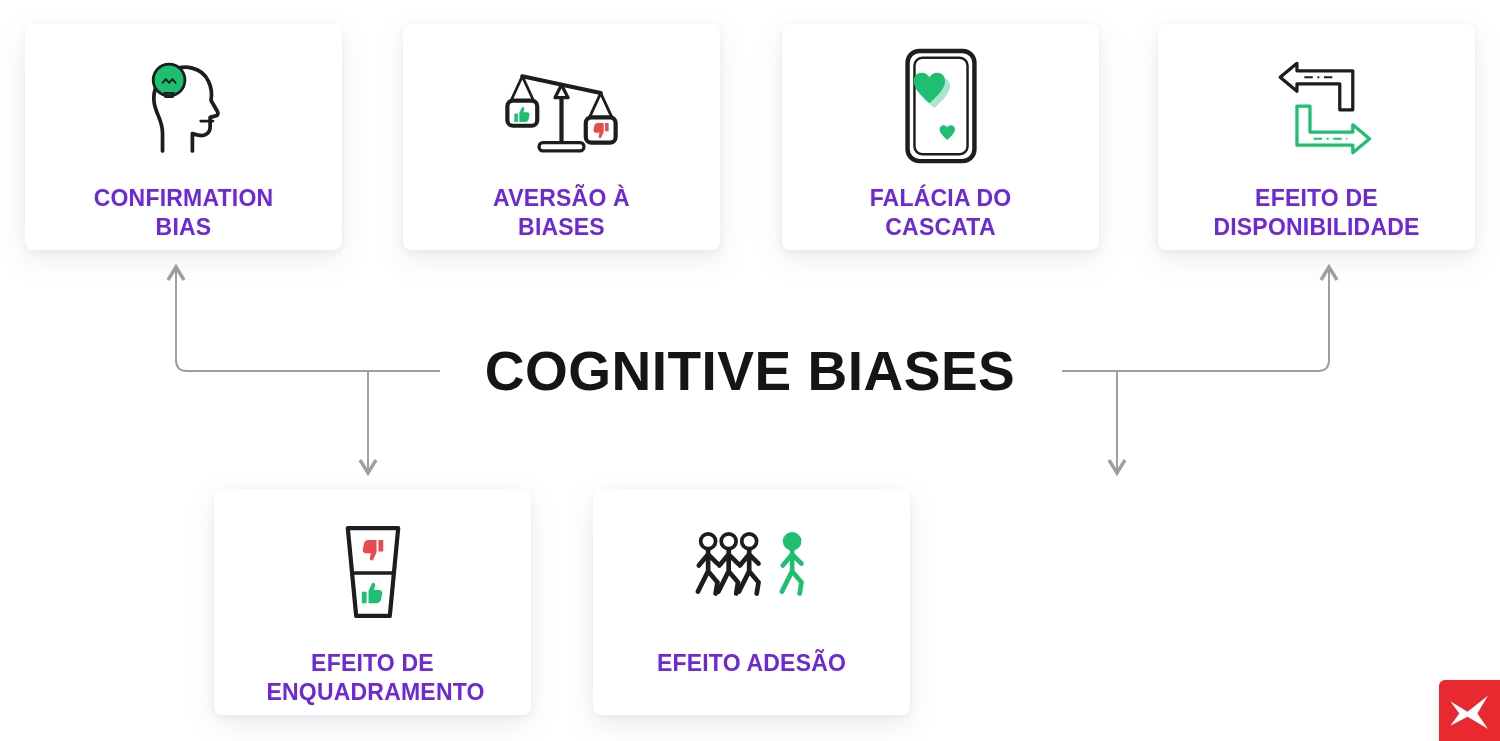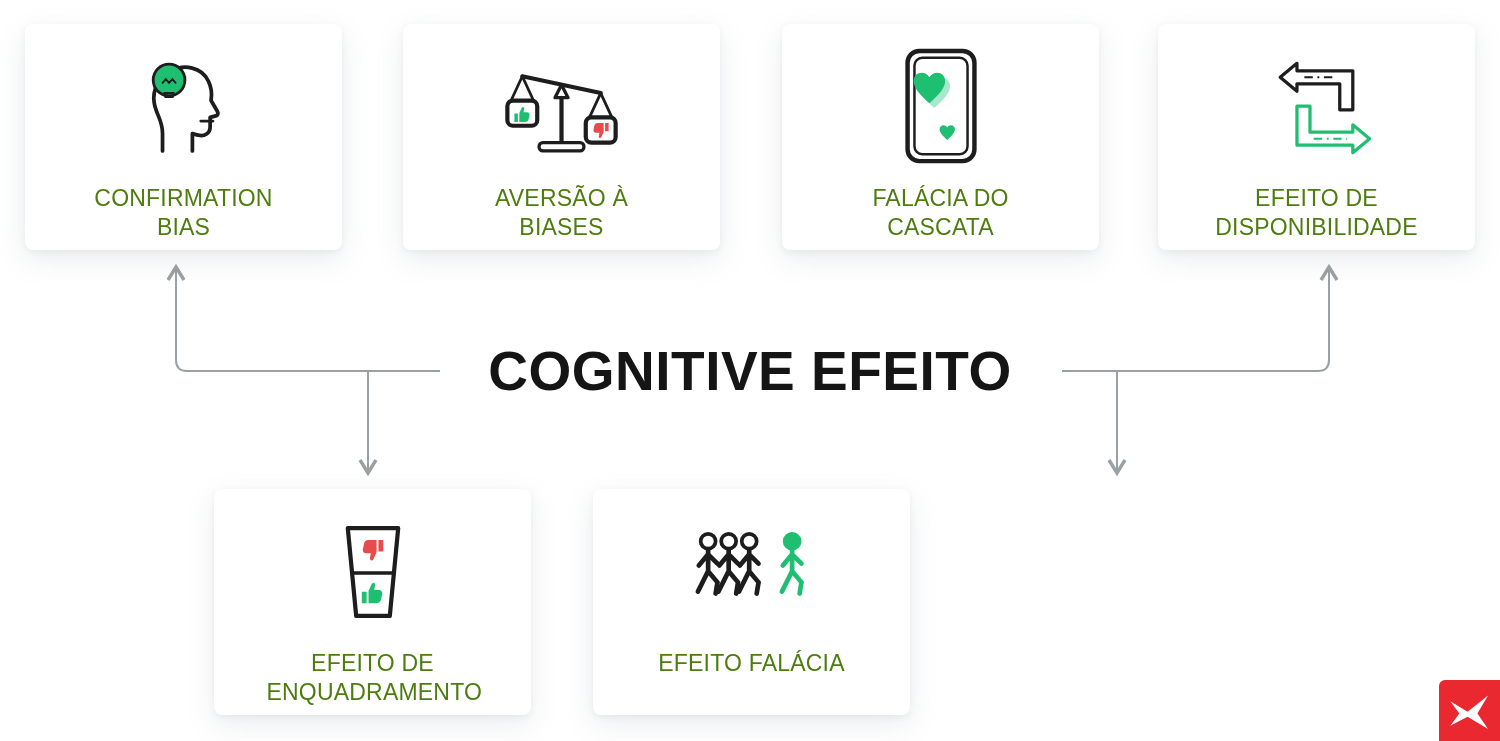--- a/index.html
+++ b/index.html
@@ -12,21 +12,21 @@
     box-shadow:0 10px 28px rgba(130,140,155,.16), 0 2px 6px rgba(130,140,155,.10);
     display:flex;flex-direction:column;align-items:center;padding-top:14px;box-sizing:border-box;
   }
   .card.toprow{top:24px;}
   .card.bottomrow{top:489px;}
   .icon-box{
     height:140px;display:flex;align-items:center;justify-content:center;flex:0 0 auto;
   }
   .card-label{
     margin-top:6px;max-width:212px;text-align:center;
-    font-size:23px;line-height:1.28;font-weight:400;color:#4d7c0f;letter-spacing:.2px;
+    font-size:23px;line-height:1.28;font-weight:700;color:#6d28d9;letter-spacing:.2px;
   }
   .main-title{
     position:absolute;left:750px;top:371px;transform:translate(-50%,-50%);
     font-size:55px;font-weight:900;color:#151515;letter-spacing:.5px;white-space:nowrap;
   }
   .connectors{position:absolute;left:0;top:0;width:1500px;height:741px;pointer-events:none;}
   .brand-logo{
     position:absolute;right:0;bottom:0;width:61px;height:61px;background:#ea2830;
     border-radius:6px 0 0 0;display:flex;align-items:center;justify-content:center;
   }
@@ -43,21 +43,21 @@
       </marker>
     </defs>
     <g fill="none" stroke="#9aa0a3" stroke-width="2">
       <path d="M 440 371 L 187 371 Q 176 371 176 360 L 176 268" marker-end="url(#ah)"></path>
       <path d="M 368 371 L 368 472" marker-end="url(#ah)"></path>
       <path d="M 1062 371 L 1318 371 Q 1329 371 1329 360 L 1329 268" marker-end="url(#ah)"></path>
       <path d="M 1117 371 L 1117 472" marker-end="url(#ah)"></path>
     </g>
   </svg>
 
-  <div class="main-title">COGNITIVE EFEITO</div>
+  <div class="main-title">COGNITIVE BIASES</div>
 
   <div class="card toprow" style="left:25px">
     <div class="icon-box">
       <svg width="112" height="112" viewBox="0 0 120 120">
         <g fill="none" stroke="#1d1d1d" stroke-width="4" stroke-linecap="round" stroke-linejoin="round">
           <path d="M 47 20 C 33 27 26 40 28 54 C 30 67 37 73 37 87 L 37 106"></path>
           <path d="M 47 20 C 60 13 79 16 86 31 C 90 39 90 46 89 52 L 96 64 C 97 66 96 68 94 68.5 L 88 70 L 88 80 C 88 87 82 91 75 89 L 69 87.5 L 69 106"></path>
           <path d="M 78 74 L 91 74" stroke-width="3"></path>
         </g>
         <circle cx="44" cy="30" r="17" fill="#1fbf71" stroke="#1d1d1d" stroke-width="3"></circle>
@@ -141,21 +141,21 @@
             <path d="M 0 9 L 0 32 M 0 14 L -10 26 M 0 14 L 10 24 M 0 32 L -11 54 M 0 32 L 10 44 L 8 56"></path>
             <circle cx="0" cy="0" r="8" fill="#ffffff" stroke-width="4"></circle>
           </g>
         </g>
         <g stroke="#1fbf71" stroke-width="5" stroke-linecap="round" fill="none" transform="translate(118,26)">
           <path d="M 0 9 L 0 32 M 0 14 L -10 26 M 0 14 L 10 24 M 0 32 L -11 54 M 0 32 L 10 44 L 8 56"></path>
           <circle cx="0" cy="0" r="8" fill="#1fbf71" stroke-width="4"></circle>
         </g>
       </svg>
     </div>
-    <div class="card-label">EFEITO FALÁCIA</div>
+    <div class="card-label">EFEITO ADESÃO</div>
   </div>
 
 
   <div class="brand-logo" aria-label="brand-logo">
     <svg width="46" height="46" viewBox="0 0 56 56">
       <path d="M4 16 L25 29 L50 9 L37 31 L50 50 L25 35 L4 46 L15 31 Z" fill="#ffffff"></path>
     </svg>
   </div>
 
 </div>

